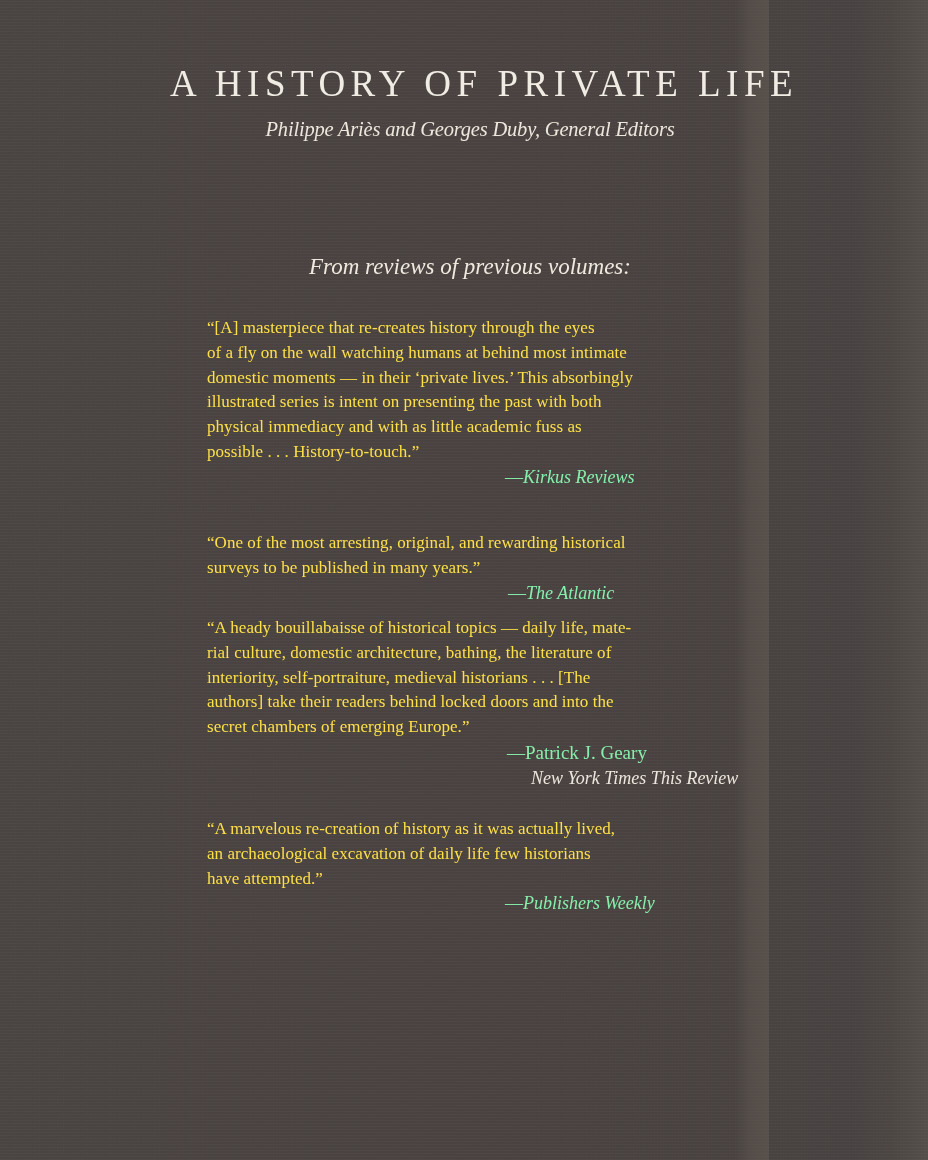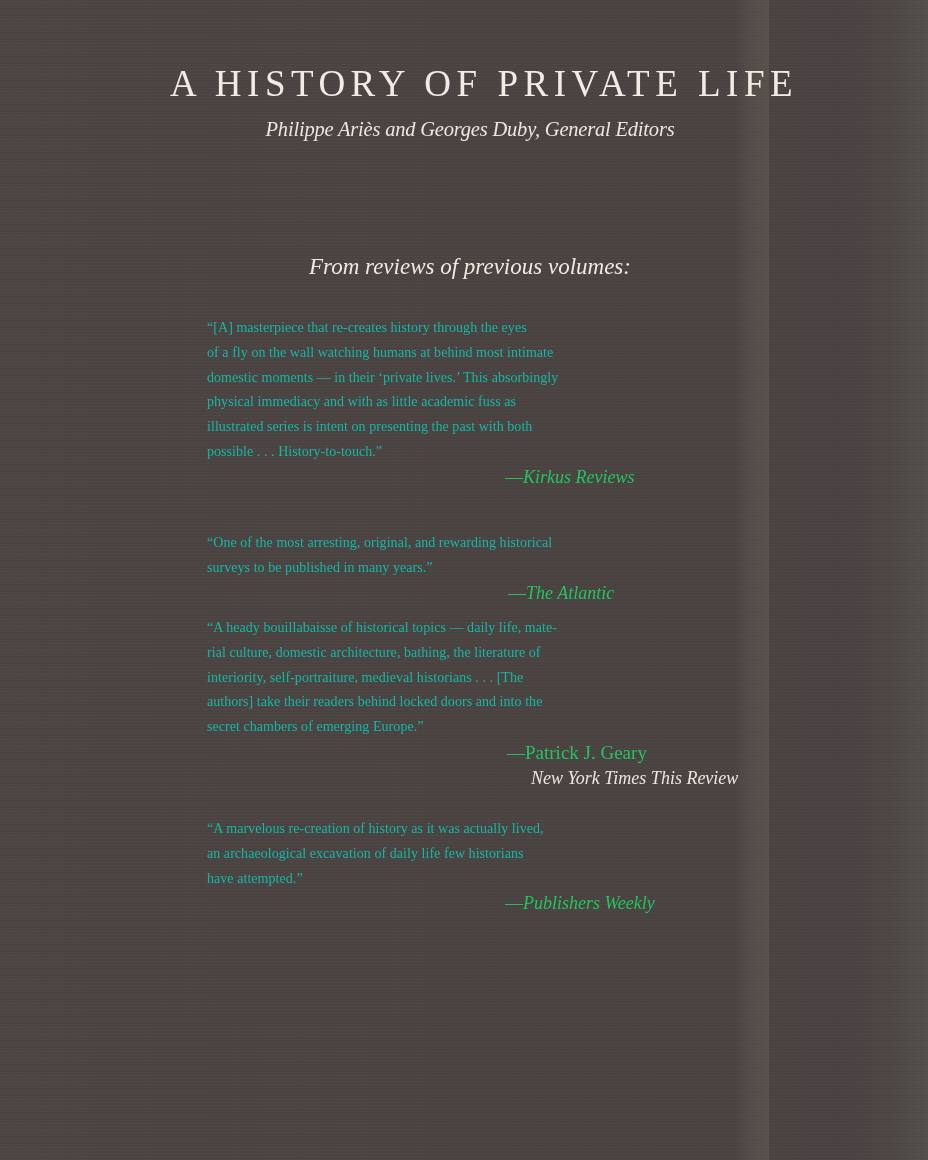--- a/index.html
+++ b/index.html
@@ -63,32 +63,32 @@
       color: #efe9df;
       white-space: nowrap;
     }
     .review {
       position: absolute;
       left: 207px;
       width: 590px;
     }
     .review .quote-line {
       display: block;
-      font-size: 14px;
+      font-size: 17px;
       line-height: 24.8px;
       white-space: nowrap;
-      color: #14b8a6;
+      color: #fde047;
       letter-spacing: 0.05px;
     }
     .review .attribution {
       display: block;
       font-size: 18px;
       line-height: 25px;
       white-space: nowrap;
-      color: #22c55e;
+      color: #86efac;
     }
     .review .attribution .dash {
       font-style: normal;
     }
     .review .attribution .src-italic {
       font-style: italic;
     }
     .review .attribution .src-roman {
       font-style: normal;
       font-size: 19px;
@@ -113,22 +113,22 @@
   <div class="edge-strip"></div>
 
   <h1 class="title">A HISTORY OF PRIVATE LIFE</h1>
   <div class="subtitle">Philippe Ariès and Georges Duby, General Editors</div>
   <div class="section-heading">From reviews of previous volumes:</div>
 
   <div class="review" id="review-1">
     <span class="quote-line">“[A] masterpiece that re-creates history through the eyes</span>
     <span class="quote-line">of a fly on the wall watching humans at behind most intimate</span>
     <span class="quote-line">domestic moments — in their ‘private lives.’ This absorbingly</span>
+    <span class="quote-line">illustrated series is intent on presenting the past with both</span>
     <span class="quote-line">physical immediacy and with as little academic fuss as</span>
-    <span class="quote-line">illustrated series is intent on presenting the past with both</span>
     <span class="quote-line">possible . . . History-to-touch.”</span>
     <span class="attribution"><span class="dash">—</span><span class="src-italic">Kirkus Reviews</span></span>
   </div>
 
   <div class="review" id="review-2">
     <span class="quote-line">“One of the most arresting, original, and rewarding historical</span>
     <span class="quote-line">surveys to be published in many years.”</span>
     <span class="attribution"><span class="dash">—</span><span class="src-italic">The Atlantic</span></span>
   </div>
 

